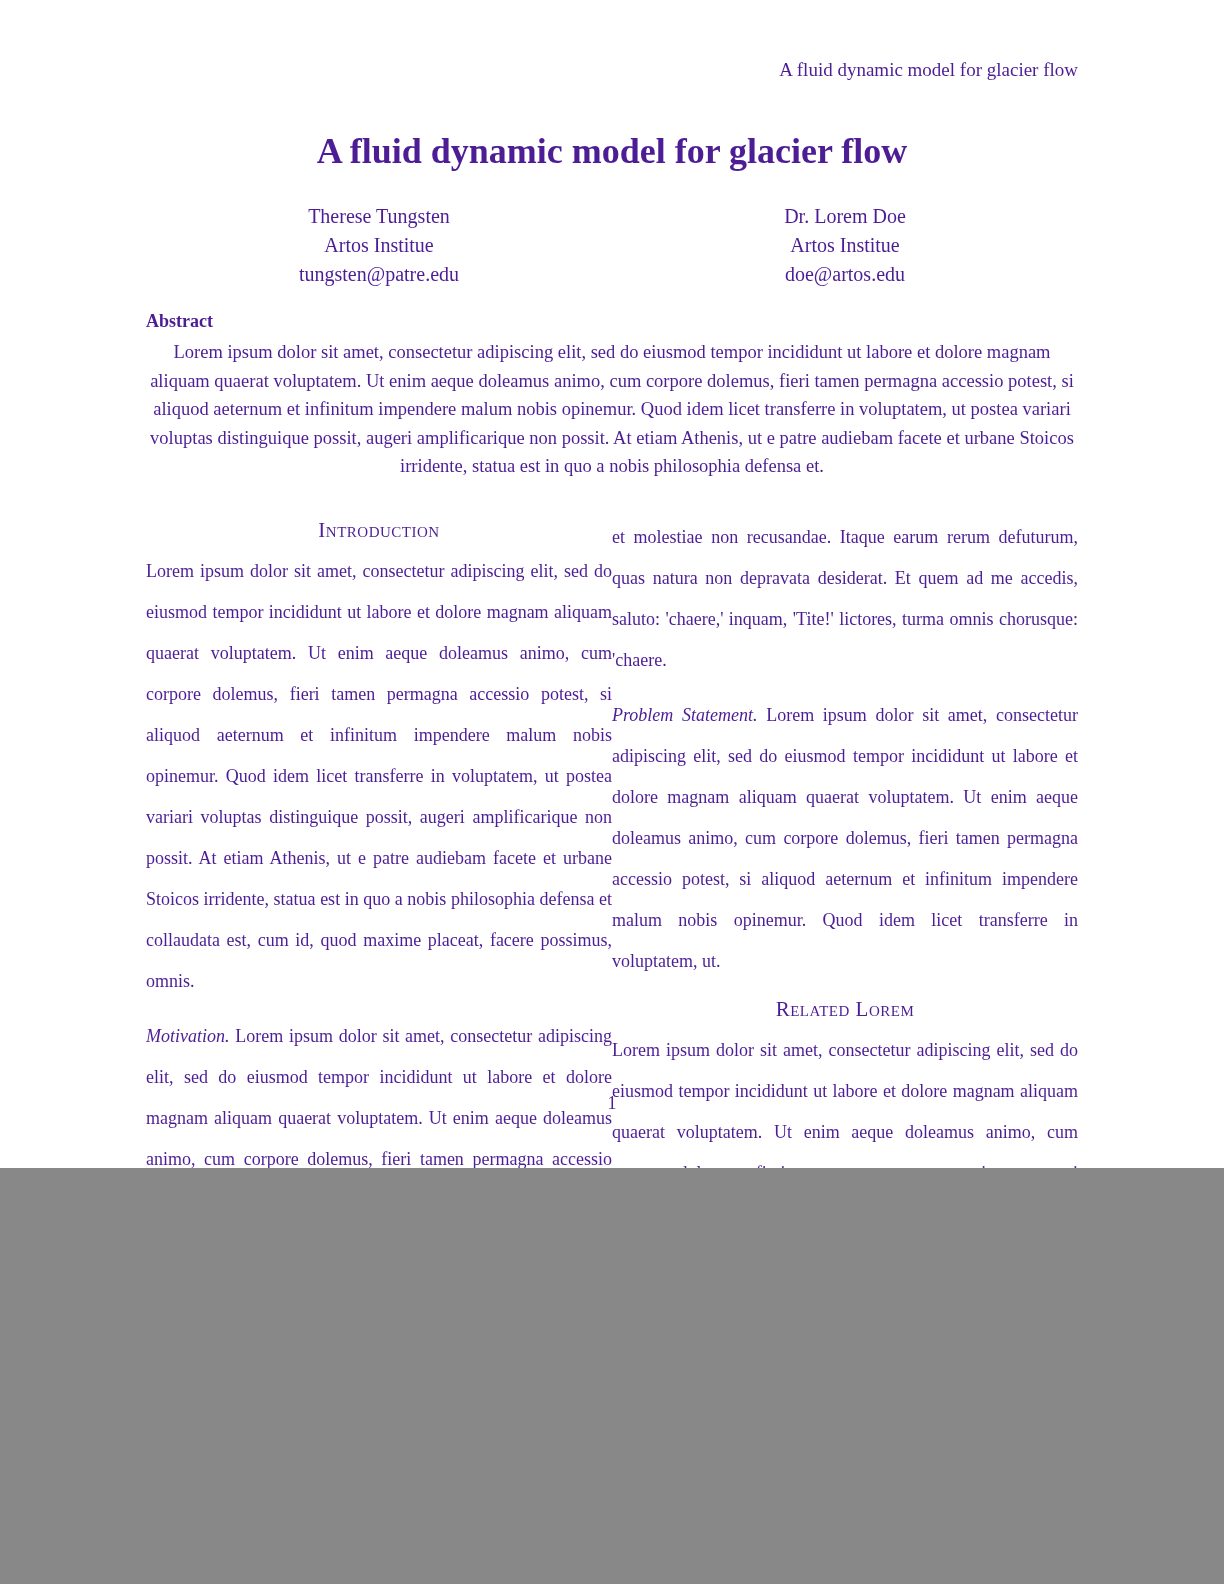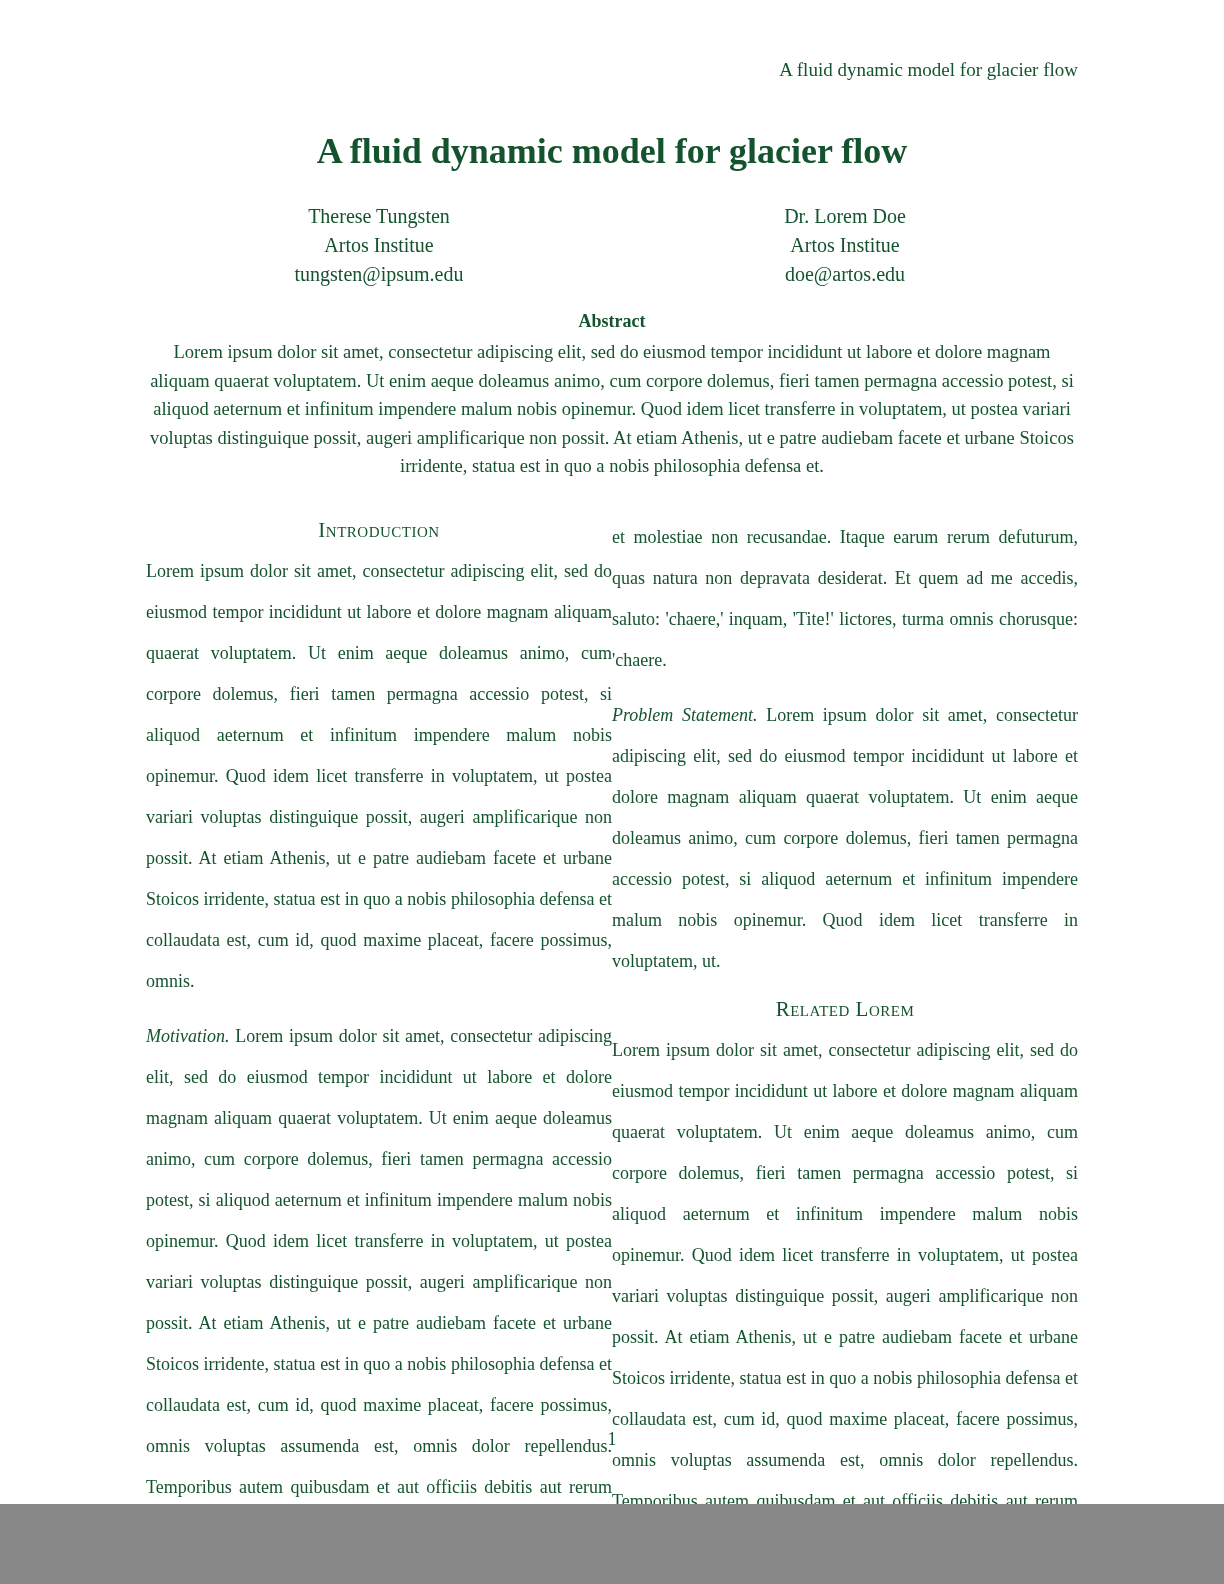--- a/index.html
+++ b/index.html
@@ -1,19 +1,19 @@
 <!DOCTYPE html>
 <html lang="en"><head>
 <meta charset="utf-8">
 <style>
   * { margin:0; padding:0; box-sizing:border-box; }
   html,body { background:#888; }
   .page {
-    width:1224px; height:1504px;
-    background:#ffffff; color:#14532d;
+    width:1224px; height:1168px;
+    background:#ffffff; color:#4c1d95;
     font-family:"Liberation Serif","DejaVu Serif",serif;
     position:relative; overflow:hidden;
     padding:0 146px;
     margin:0 auto;
   }
   .running-header {
     padding-top:58px;
     text-align:right;
     font-size:19px;
     line-height:24px;
@@ -22,21 +22,20 @@
     margin-top:48px;
     text-align:center;
     font-size:36px;
     line-height:42px;
     font-weight:700;
   }
   .authors { display:flex; margin-top:30px; }
   .author { flex:1; text-align:center; font-size:20px; line-height:29px; }
   .abstract-heading {
     margin-top:20px;
-    text-align:center;
     font-size:18px;
     font-weight:700;
     line-height:24px;
   }
   .abstract-text {
     margin-top:5px;
     text-align:center;
     font-size:18.5px;
     line-height:28.5px;
   }
@@ -74,21 +73,21 @@
 <div class="page">
 
   <div class="running-header">A fluid dynamic model for glacier flow</div>
 
   <h1 class="title">A fluid dynamic model for glacier flow</h1>
 
   <div class="authors">
     <div class="author">
       <div>Therese Tungsten</div>
       <div>Artos Institue</div>
-      <div>tungsten@ipsum.edu</div>
+      <div>tungsten@patre.edu</div>
     </div>
     <div class="author">
       <div>Dr. Lorem Doe</div>
       <div>Artos Institue</div>
       <div>doe@artos.edu</div>
     </div>
   </div>
 
   <div class="abstract-heading">Abstract</div>
 

